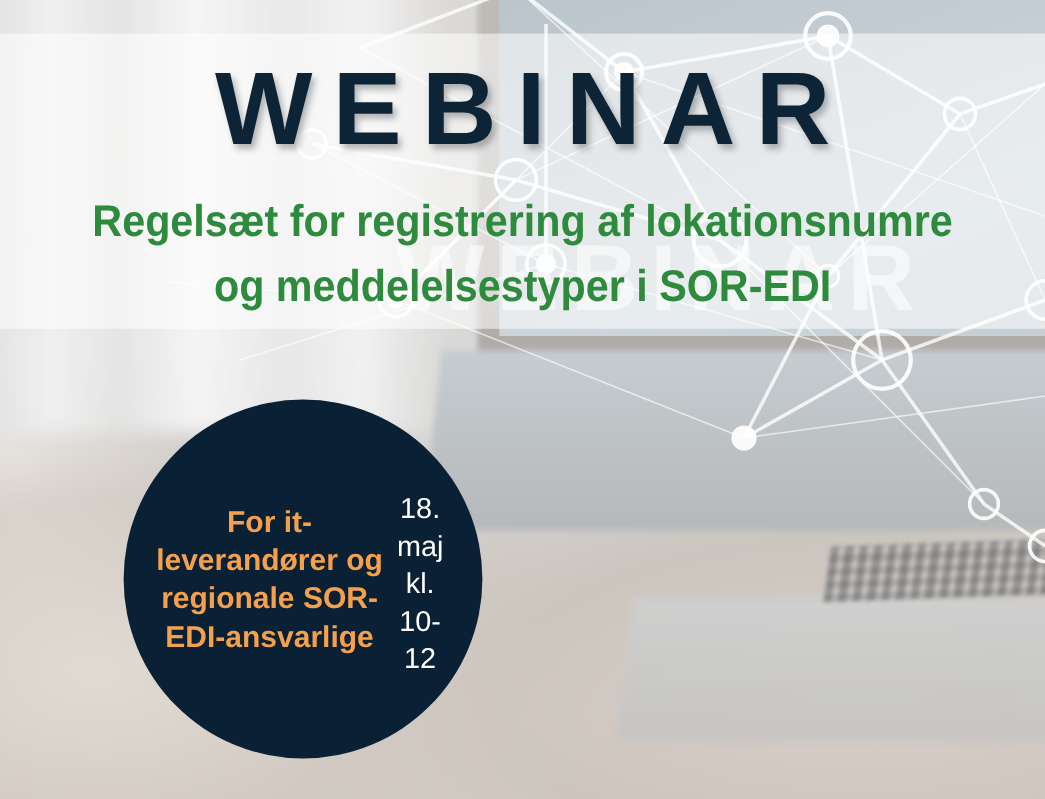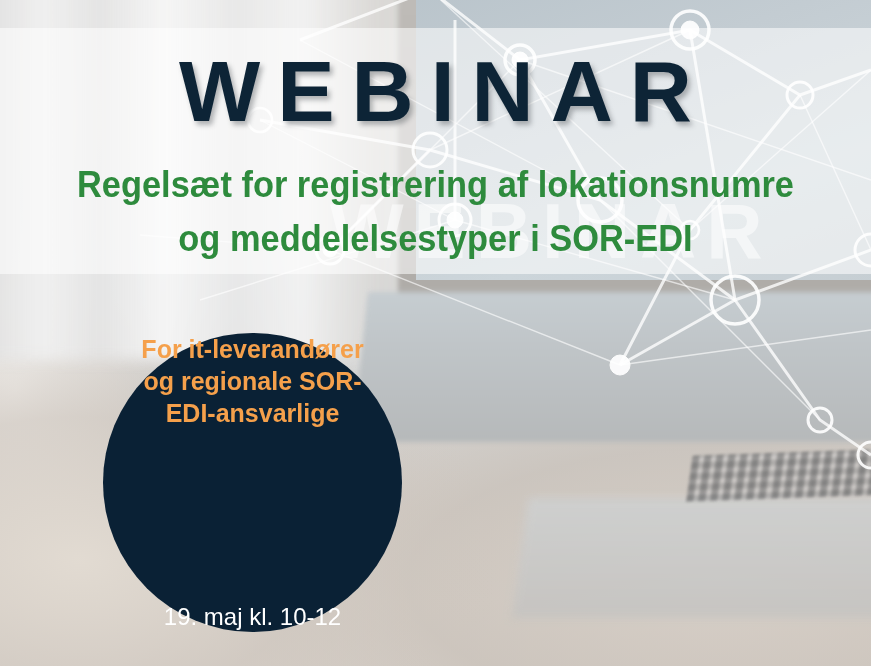--- a/index.html
+++ b/index.html
@@ -163,21 +163,20 @@
     font-family: "Liberation Sans Narrow", "Liberation Sans", sans-serif;
     transform: scaleX(0.93);
   }
   .subtitle .line { display: block; }
 
   .circle {
     position: absolute;
     border-radius: 50%;
     background: #0a2135;
     display: flex;
-    flex-direction: column;
     align-items: center;
     justify-content: space-between;
     text-align: center;
     box-sizing: border-box;
   }
   #circle-left  { left: 103px; top: 333px; width: 299px; height: 299px; padding: 0 24px; }
   #circle-right { left: 489px; top: 327px; width: 306px; height: 306px; padding: 0 26px; }
 
   .circle-heading {
     color: #f5a04b;
@@ -273,18 +272,18 @@
 
     <div class="title">WEBINAR</div>
 
     <div class="subtitle">
       <span class="line">Regelsæt for registrering af lokationsnumre</span>
       <span class="line">og meddelelsestyper i SOR-EDI</span>
     </div>
 
     <div class="circle" id="circle-left">
       <div class="circle-heading">For it-leverandører og regionale SOR-EDI-ansvarlige</div>
-      <div class="circle-date">19. maj kl. 10-12</div>
+      <div class="circle-date">18. maj kl. 10-12</div>
     </div>
 
 
   </div>
 </div>
 
 </body></html>

